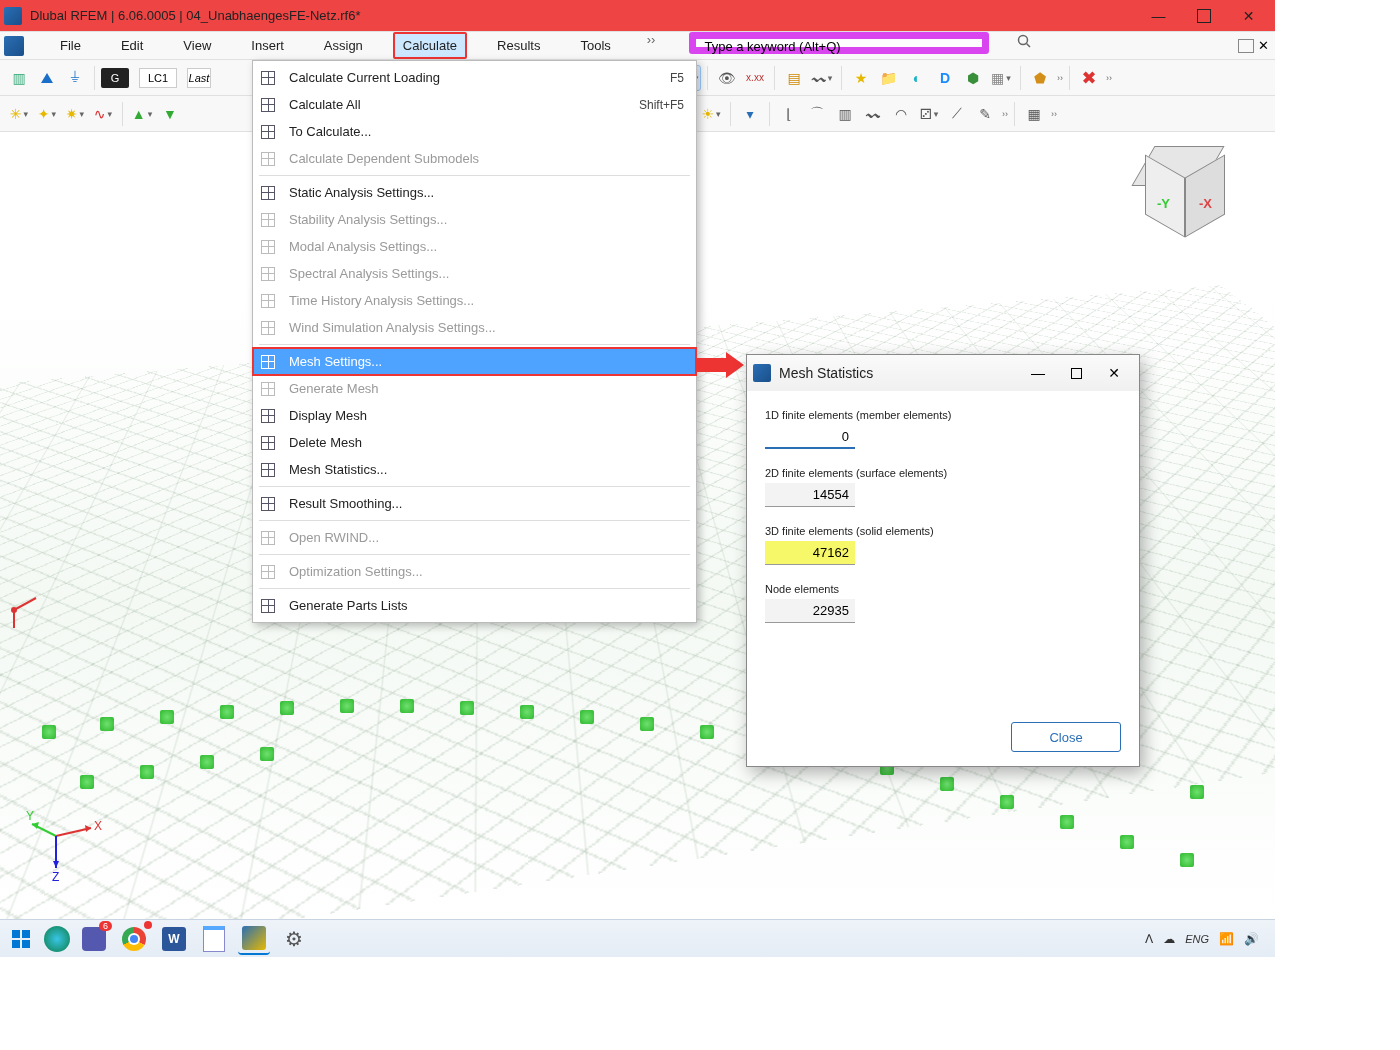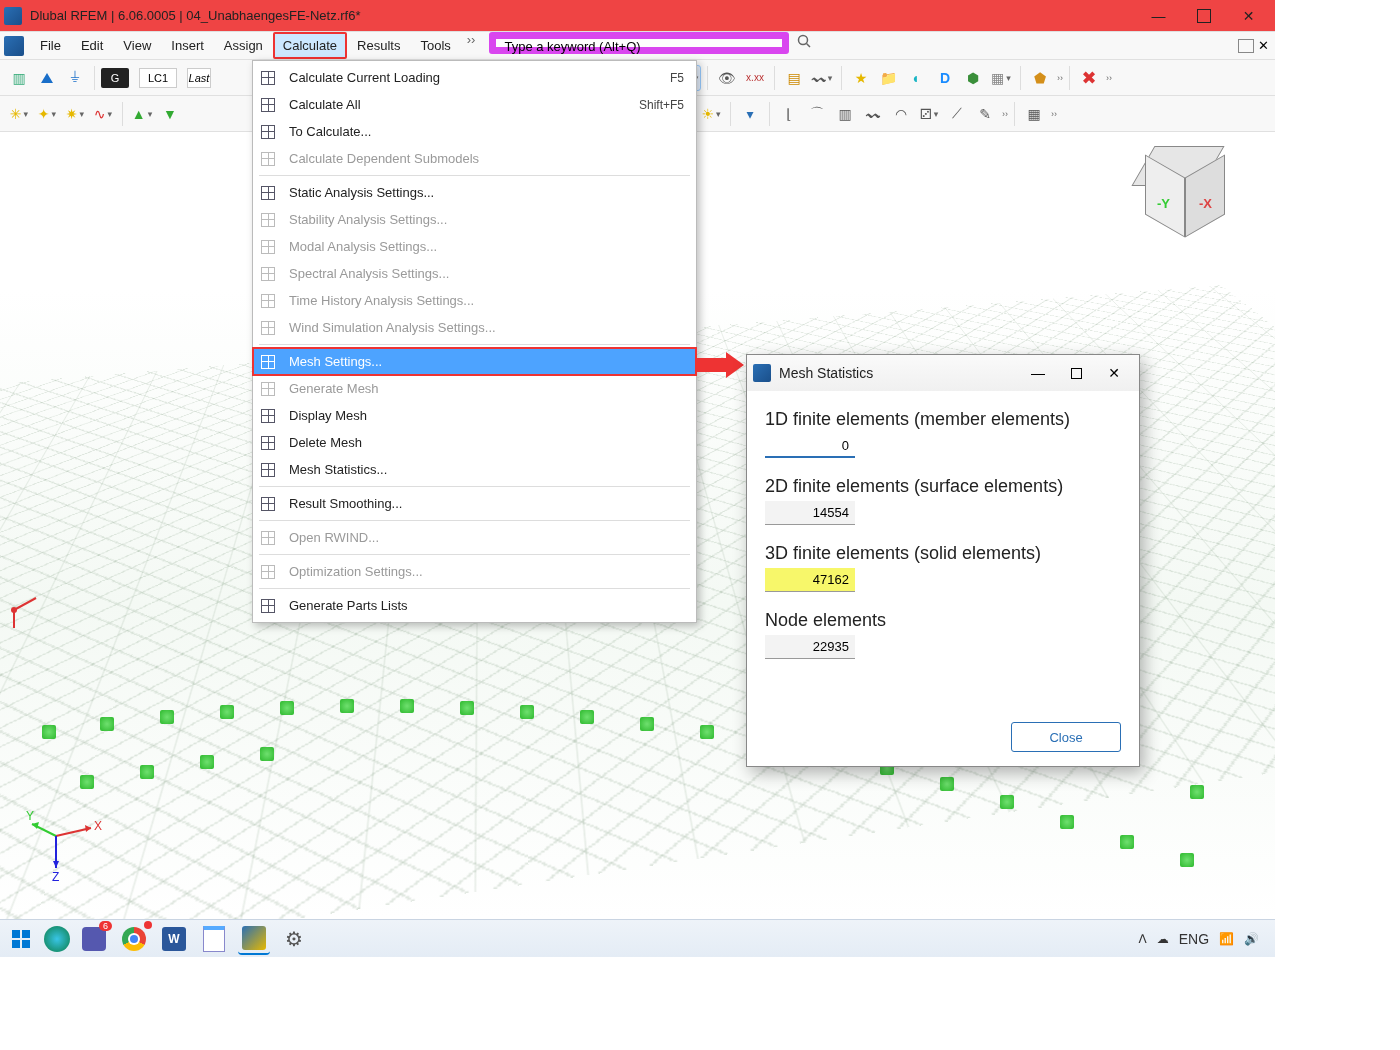--- a/index.html
+++ b/index.html
@@ -5,21 +5,21 @@
   * { box-sizing: border-box; margin: 0; padding: 0; font-family: 'Segoe UI', Tahoma, sans-serif; }
   body { width: 1275px; height: 957px; background: #fff; overflow: hidden; position: relative; font-size: 13px; }
 
   
   .titlebar { height: 32px; display: flex; align-items: center; padding: 0 4px; background: #ef4444; border-bottom: 1px solid #e0e0e0; }
   .titlebar .app-icon { width: 18px; height: 18px; background: linear-gradient(135deg,#2a6fb5,#1a4f8a); margin-right: 8px; border-radius:2px; }
   .titlebar .title { flex: 1; color: #222; }
   .winbtn { width: 45px; height: 30px; display: flex; align-items: center; justify-content: center; font-size: 14px; color:#222;}
 
   
-  .menubar { height: 28px; display: flex; align-items: stretch; background: #f8f8f8; border-bottom: 1px solid #e0e0e0; padding-left: 2px; position:relative;}
+  .menubar { height: 28px; display: flex; align-items: stretch; background: #f8f8f8; border-bottom: 1px solid #e0e0e0; padding-left: 2px; position:relative;gap:20px;}
   .menubar .mb-icon { width: 20px; height: 20px; background: linear-gradient(135deg,#2a6fb5,#1a4f8a); margin:4px 6px 0 2px; border-radius:2px;}
   .menubar .mitem { padding: 0 10px; display: flex; align-items: center; cursor: default; color:#222; }
   .menubar .mitem.active { background: #cce8ff; border: 2px solid #e33; border-radius:2px; padding:0 8px;}
   .menubar .chev { padding: 0 6px; color:#666; }
   .menubar .search { margin-left: 8px; width: 300px; height: 22px; border:7px solid #d946ef; border-radius:3px; padding:0 8px; color:#000000; background:#fdfdfd; display:flex; align-items:flex-start;}
   .menubar .search-icon { margin-left:6px; width:18px; height:18px; display:flex; align-items:center; justify-content:center; color:#666;}
   .menubar .right { margin-left:auto; display:flex; align-items:center; gap:4px; padding-right:6px;}
   .mini-win{width:16px;height:14px;border:1px solid #888;}
 
   
@@ -72,34 +72,34 @@
   .red-arrow{position:absolute; left:696px; top:350px; z-index:55;}
 
   
   .dialog{position:absolute; left:746px; top:354px; width:394px; height:413px; background:#fff; border:1px solid #888; box-shadow: 4px 6px 16px rgba(0,0,0,.3); z-index:60;}
   .dlg-title{height:36px;display:flex;align-items:center;padding:0 6px;background:linear-gradient(#fafafa,#f0f0f0);}
   .dlg-title .ico{width:18px;height:18px;background:linear-gradient(135deg,#2a6fb5,#1a4f8a);margin-right:8px;border-radius:2px;}
   .dlg-title .t{flex:1;font-size:14px;color:#222;}
   .dlg-title .wb{width:38px;height:28px;display:flex;align-items:center;justify-content:center;font-size:14px;}
   .dlg-body{padding:18px 18px 10px 18px;}
   .fld{margin-bottom:18px;}
-  .fld .cap{font-size:18px;color:#222;margin-bottom:4px;}
+  .fld .cap{font-size:11px;color:#222;margin-bottom:4px;}
   .fld .val{width:90px;height:24px;border-bottom:1px solid #999;display:flex;align-items:center;justify-content:flex-end;padding:0 6px;background:#f3f3f3;}
   .fld .val.active{border-bottom:2px solid #2a6fb5;background:#fff;}
   .fld .val.yellow{background:#f7f76a;}
   .dlg-footer{position:absolute;bottom:14px;right:18px;}
   .btn{width:110px;height:30px;border:1px solid #2a6fb5;background:#fff;color:#2a6fb5;border-radius:3px;display:flex;align-items:center;justify-content:center;margin-left:36px;}
 
   
   .taskbar{position:absolute;left:0;right:0;bottom:0;height:38px;background:linear-gradient(#eef3f9,#e4ecf5);border-top:1px solid #c9d4e2;display:flex;align-items:center;padding:0 6px;gap:8px;}
   .taskbar .start{width:30px;height:30px;display:flex;align-items:center;justify-content:center;}
   .taskbar .tico{width:32px;height:32px;border-radius:4px;display:flex;align-items:center;justify-content:center;position:relative;}
   .taskbar .badge{position:absolute;top:-2px;right:-2px;background:#e33;color:#fff;font-size:9px;border-radius:8px;padding:0 4px;}
   .tray{margin-left:auto;display:flex;align-items:center;gap:10px;font-size:12px;color:#333;}
-  .tray .lang{font-size:14px;}
+  .tray .lang{font-size:11px;font-style:italic;}
   .tray .clock{text-align:right;line-height:1.1;}
 
   
   .ic-sq{width:14px;height:14px;border:1.5px solid currentColor;}
   .ic-grid{width:14px;height:14px;background:
     linear-gradient(currentColor,currentColor) 0 0/100% 1px no-repeat,
     linear-gradient(currentColor,currentColor) 0 50%/100% 1px no-repeat,
     linear-gradient(currentColor,currentColor) 0 100%/100% 1px no-repeat,
     linear-gradient(currentColor,currentColor) 0 0/1px 100% no-repeat,
     linear-gradient(currentColor,currentColor) 50% 0/1px 100% no-repeat,

